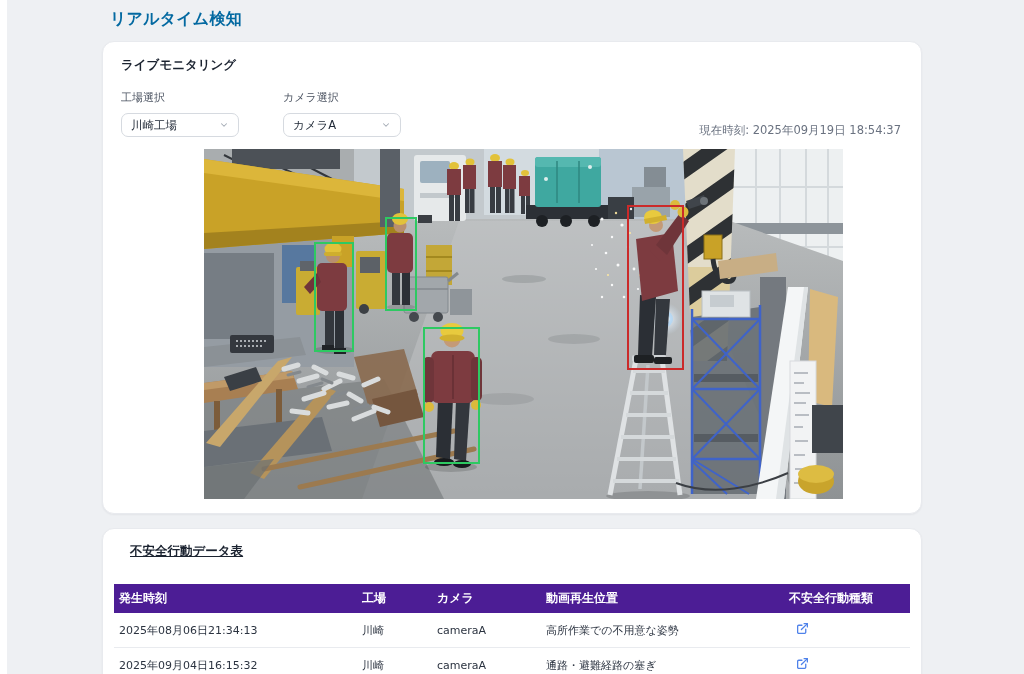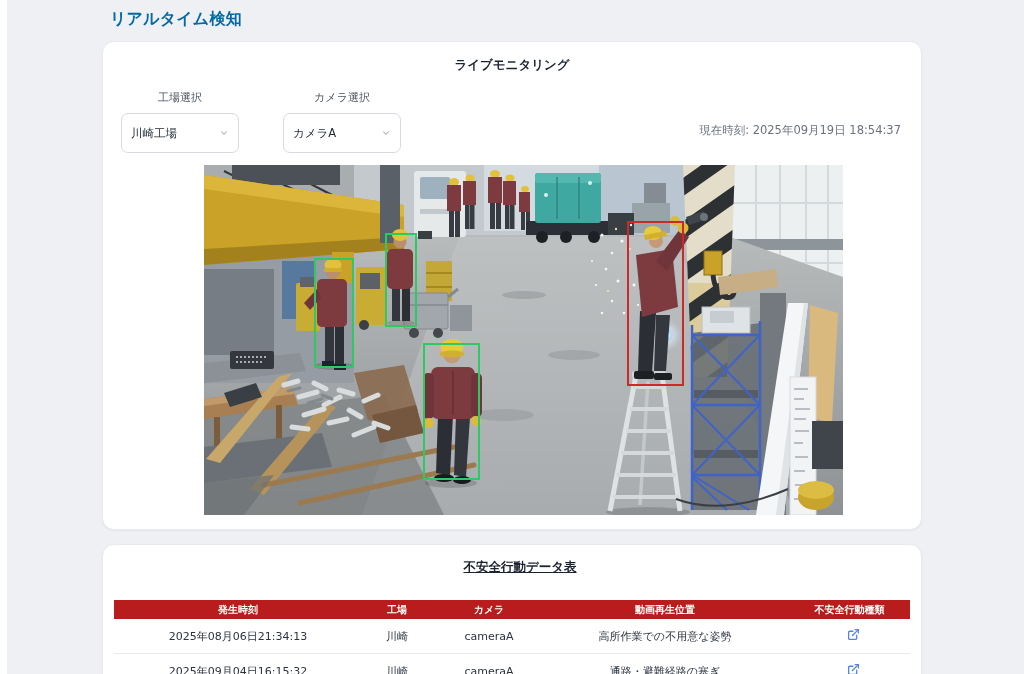--- a/index.html
+++ b/index.html
@@ -12,50 +12,49 @@
   }
   .left-strip { position:absolute; left:0; top:0; width:7px; height:674px; background:#ffffff; }
   .wrap { position:absolute; left:102px; top:0; width:820px; }
   .page-title { font-size:16px; font-weight:bold; color:#0369a1; margin:9px 0 0 8px; letter-spacing:.2px; }
 
   .card {
     background:#ffffff;
     border:1px solid #e8eaee;
     border-radius:12px;
     box-shadow:0 1px 2px rgba(16,24,40,.05);
-    text-align:center;
   }
   .monitor-card { margin-top:11px; padding:15px 18px 14px; }
   .card-title { font-size:12.5px; font-weight:bold; color:#1b2330; }
 
   .controls { position:relative; margin-top:16px; }
   .selects { display:flex; gap:44px; }
   .field-label { display:block; font-size:11px; color:#4a5260; margin-bottom:8px; }
   .select {
-    width:118px; height:40px;
+    width:118px; height:24px;
     border:1px solid #d6dae0; border-radius:7px; background:#fff;
     display:flex; align-items:center; justify-content:space-between;
     padding:0 9px; font-size:11.5px; color:#222b38; cursor:pointer;
   }
   .select .chev { display:flex; align-items:center; }
   .current-time { position:absolute; right:2px; top:33px; font-size:11.5px; color:#6a7280; }
 
   .viewport { position:relative; width:639px; height:350px; margin:12px 0 0 83px; background:#a9adaf; overflow:hidden; }
   .viewport svg { display:block; width:100%; height:100%; }
   .det { position:absolute; border-style:solid; border-width:2px; background:transparent; }
 
   .table-card { margin-top:14px; padding:14px 11px 0; height:200px; overflow:hidden; }
   .table-card .card-title { margin-left:16px;text-decoration:underline; }
   .tbl { margin-top:24px; width:100%; }
   .thead, .trow {
     display:grid;
     grid-template-columns:243px 75px 109px 243px 1fr;
     align-items:center;
   }
-  .thead { background:#b91c1c; color:#fff; height:19px; font-size:10px; font-weight:bold; }
+  .thead { background:#4c1d95; color:#fff; height:29px; font-size:12px; font-weight:bold; }
   .thead > div, .trow > div { padding-left:5px; overflow:hidden; white-space:nowrap; }
   .trow { height:35px; font-size:11px; color:#2b3340; border-bottom:1px solid #e9ebef; background:#fff; }
   .link-btn { display:inline-flex; margin-left:7px; cursor:pointer; }
 </style>
 </head>
 <body>
 
 <div class="left-strip"></div>
 
 <div class="wrap">

